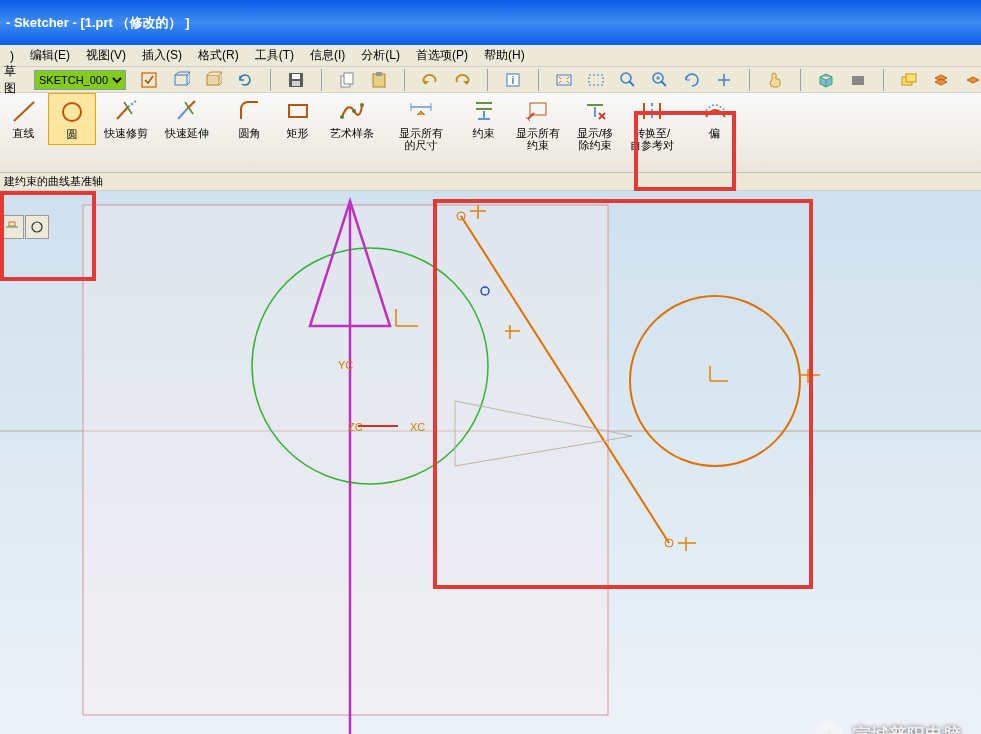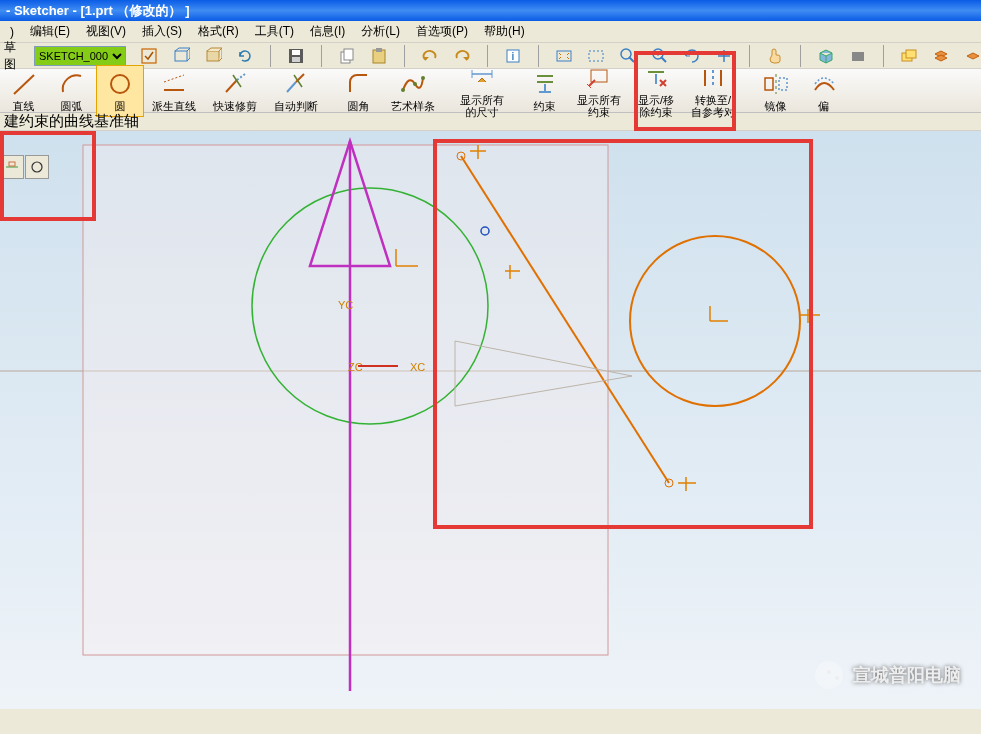--- a/index.html
+++ b/index.html
@@ -1,30 +1,30 @@
 <!DOCTYPE html>
 <html><head>
 <meta charset="utf-8">
 <style>
 * { box-sizing: border-box; margin: 0; padding: 0; }
 body { font-family: "Microsoft YaHei", "SimSun", Arial, sans-serif; font-size: 12px; background: #ece9d8; width: 981px; height: 734px; overflow: hidden; position: relative; }
-.titlebar { background: linear-gradient(to bottom, #0a5ce6 0%, #3f8cf3 50%, #0a5ce6 100%); height: 21px; display: flex; align-items: center; padding: 0 6px; color: white; font-weight: bold; font-size: 13px; }
+.titlebar { background: linear-gradient(to bottom, #0a5ce6 0%, #3f8cf3 50%, #0a5ce6 100%); height: 45px; display: flex; align-items: center; padding: 0 6px; color: white; font-weight: bold; font-size: 13px; }
 .menubar { background: #ece9d8; height: 22px; display: flex; align-items: center; padding: 0 2px; border-bottom: 1px solid #d4d0c8; }
 .menubar .mitem { padding: 2px 8px; cursor: default; }
 .toolbar1 { background: #ece9d8; height: 26px; display: flex; align-items: center; padding: 2px 4px; border-bottom: 1px solid #d4d0c8; gap: 14px; }
 .sketch-select { height: 20px; font-size: 11px; border: 1px solid #7f9db9; background: #84cc16; }
 .tb-divider { width: 6px; height: 22px; border-left: 1px solid #a0a0a0; margin: 0 2px; }
 .tb-icon { width: 24px; height: 22px; display: flex; align-items: center; justify-content: center; cursor: pointer; }
-.ribbon { background: linear-gradient(to bottom, #fafafa 0%, #ebe6dc 100%); height: 44px; display: flex; align-items: center; border-bottom: 1px solid #c0c0c0; }
+.ribbon { background: linear-gradient(to bottom, #fafafa 0%, #ebe6dc 100%); height: 80px; display: flex; align-items: flex-start; border-bottom: 1px solid #c0c0c0; }
 .ribbon-item { display: flex; flex-direction: column; align-items: center; justify-content: center; padding: 4px 8px; min-width: 48px; cursor: pointer; border-right: 1px solid transparent; }
 .ribbon-item.selected { background: #ffe7a2; border: 1px solid #e5a500; }
 .ribbon-item .ricon { width: 28px; height: 28px; display: flex; align-items: center; justify-content: center; }
 .ribbon-item .rlabel { font-size: 11px; margin-top: 2px; text-align: center; line-height: 12px; white-space: pre-line; }
 .ribbon-divider { width: 4px; border-left: 1px solid #c0c0c0; margin: 4px 2px; }
-.status-row { background: #ece9d8; height: 18px; display: flex; align-items: center; padding: 0 4px; border-bottom: 1px solid #d4d0c8; font-size: 15px; }
+.status-row { background: #ece9d8; height: 18px; display: flex; align-items: center; padding: 0 4px; border-bottom: 1px solid #d4d0c8; font-size: 11px; }
 .status-row .sr-right { }
 .canvas-area { position: relative; width: 981px; height: 578px; background: linear-gradient(to bottom, #cfe1ee 0%, #eef3f8 100%); }
 .left-buttons { position: absolute; left: 0; top: 24px; display: flex; }
 .left-btn { width: 24px; height: 24px; background: #ece9d8; border: 1px solid #999; display: flex; align-items: center; justify-content: center; margin-right: 1px; }
 svg.canvas-svg { position: absolute; left: 0; top: 0; }
 .highlight-box { position: absolute; border: 4px solid #e53935; pointer-events: none; }
 .watermark { position: absolute; right: 20px; bottom: 20px; display: flex; align-items: center; color: #eee; font-size: 18px; font-weight: bold; text-shadow: 0 0 4px rgba(0,0,0,0.6); font-family: Liberation Mono, monospace; }
 .watermark .wicon { width: 28px; height: 28px; border-radius: 50%; background: rgba(255,255,255,0.3); margin-right: 10px; display: flex; flex-direction: column; align-items: center; justify-content: center; gap: 2px; }
 .watermark .wicon span { width: 4px; height: 4px; border-radius: 50%; background: #eee; }
 </style>
@@ -192,73 +192,64 @@
 
 <div class="ribbon">
   <div class="ribbon-item">
     <span class="ricon">
         <svg width="28" height="28">
           <line x1="4" y1="24" x2="24" y2="5" stroke="#b8560e" stroke-width="2"></line>
         </svg>
       </span>
     <span class="rlabel">直线</span>
   </div>
-  <div class="ribbon-item">
-    <span class="ricon">
-        <svg width="28" height="28">
-          <path d="M5 22 A14 14 0 0 1 23 6" fill="none" stroke="#b8560e" stroke-width="2"></path>
-        </svg>
-      </span>
-    <span class="rlabel">圆弧</span>
-  </div>
   <div class="ribbon-item selected">
     <span class="ricon">
         <svg width="28" height="28">
           <circle cx="14" cy="14" r="9" fill="none" stroke="#b8560e" stroke-width="2"></circle>
         </svg>
       </span>
     <span class="rlabel">圆</span>
-  </div>
-  <div class="ribbon-item">
-    <span class="ricon">
-        <svg width="28" height="28">
-          <line x1="4" y1="20" x2="24" y2="20" stroke="#b8560e" stroke-width="2"></line>
-          <line x1="4" y1="12" x2="24" y2="5" stroke="#b8560e" stroke-width="1" stroke-dasharray="2"></line>
-        </svg>
-      </span>
-    <span class="rlabel">派生直线</span>
   </div>
   <div class="ribbon-item">
     <span class="ricon">
         <svg width="28" height="28">
           <line x1="5" y1="22" x2="16" y2="10" stroke="#b8560e" stroke-width="2"></line>
           <line x1="16" y1="10" x2="24" y2="4" stroke="#6098d0" stroke-width="2" stroke-dasharray="2"></line>
           <line x1="12" y1="5" x2="20" y2="17" stroke="#608030" stroke-width="1.5"></line>
         </svg>
       </span>
     <span class="rlabel">快速修剪</span>
   </div>
   <div class="ribbon-item">
     <span class="ricon">
         <svg width="28" height="28">
           <line x1="5" y1="22" x2="14" y2="12" stroke="#6098d0" stroke-width="2"></line>
           <line x1="14" y1="12" x2="22" y2="4" stroke="#b8560e" stroke-width="2"></line>
           <line x1="12" y1="5" x2="20" y2="17" stroke="#608030" stroke-width="1.5"></line>
         </svg>
       </span>
-    <span class="rlabel">自动判断</span>
+    <span class="rlabel">快速延伸</span>
   </div>
   <div class="ribbon-divider"></div>
   <div class="ribbon-item">
     <span class="ricon">
         <svg width="28" height="28">
           <path d="M5 22 L5 12 A7 7 0 0 1 12 5 L22 5" fill="none" stroke="#b8560e" stroke-width="2"></path>
         </svg>
       </span>
     <span class="rlabel">圆角</span>
+  </div>
+  <div class="ribbon-item">
+    <span class="ricon">
+        <svg width="28" height="28">
+          <rect x="5" y="8" width="18" height="12" fill="none" stroke="#b8560e" stroke-width="2"></rect>
+        </svg>
+      </span>
+    <span class="rlabel">矩形</span>
   </div>
   <div class="ribbon-item">
     <span class="ricon">
         <svg width="28" height="28">
           <path d="M4 20 Q10 4 16 14 T24 8" fill="none" stroke="#b8560e" stroke-width="2"></path>
           <circle cx="4" cy="20" r="2" fill="#608030"></circle>
           <circle cx="16" cy="14" r="2" fill="#608030"></circle>
           <circle cx="24" cy="8" r="2" fill="#608030"></circle>
         </svg>
       </span>
@@ -316,30 +307,20 @@
         <svg width="28" height="28">
           <line x1="6" y1="6" x2="6" y2="22" stroke="#b8560e" stroke-width="2"></line>
           <line x1="14" y1="6" x2="14" y2="22" stroke="#6098d0" stroke-width="2" stroke-dasharray="3"></line>
           <line x1="22" y1="6" x2="22" y2="22" stroke="#b8560e" stroke-width="2"></line>
         </svg>
       </span>
     <span class="rlabel">转换至/
 自参考对</span>
   </div>
   <div class="ribbon-divider"></div>
-  <div class="ribbon-item">
-    <span class="ricon">
-        <svg width="28" height="28">
-          <rect x="3" y="8" width="8" height="12" fill="none" stroke="#b8560e" stroke-width="1.5"></rect>
-          <rect x="17" y="8" width="8" height="12" fill="none" stroke="#6098d0" stroke-width="1.5" stroke-dasharray="2"></rect>
-          <line x1="14" y1="4" x2="14" y2="24" stroke="#608030" stroke-dasharray="3"></line>
-        </svg>
-      </span>
-    <span class="rlabel">镜像</span>
-  </div>
   <div class="ribbon-item">
     <span class="ricon">
         <svg width="28" height="28">
           <path d="M5 20 Q14 6 24 20" fill="none" stroke="#b8560e" stroke-width="2"></path>
           <path d="M5 14 Q14 2 24 14" fill="none" stroke="#6098d0" stroke-width="1.5" stroke-dasharray="2"></path>
         </svg>
       </span>
     <span class="rlabel">偏</span>
   </div>
 </div>

